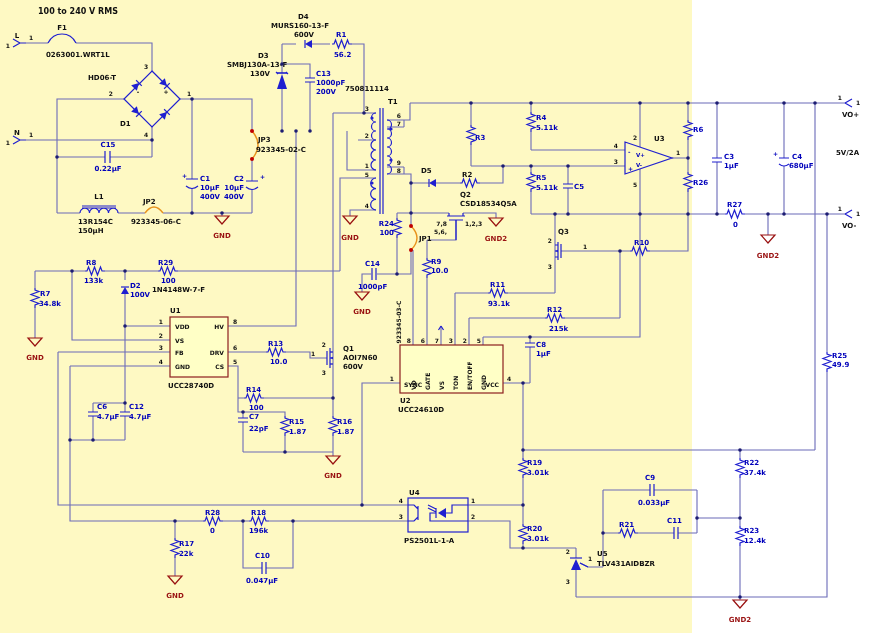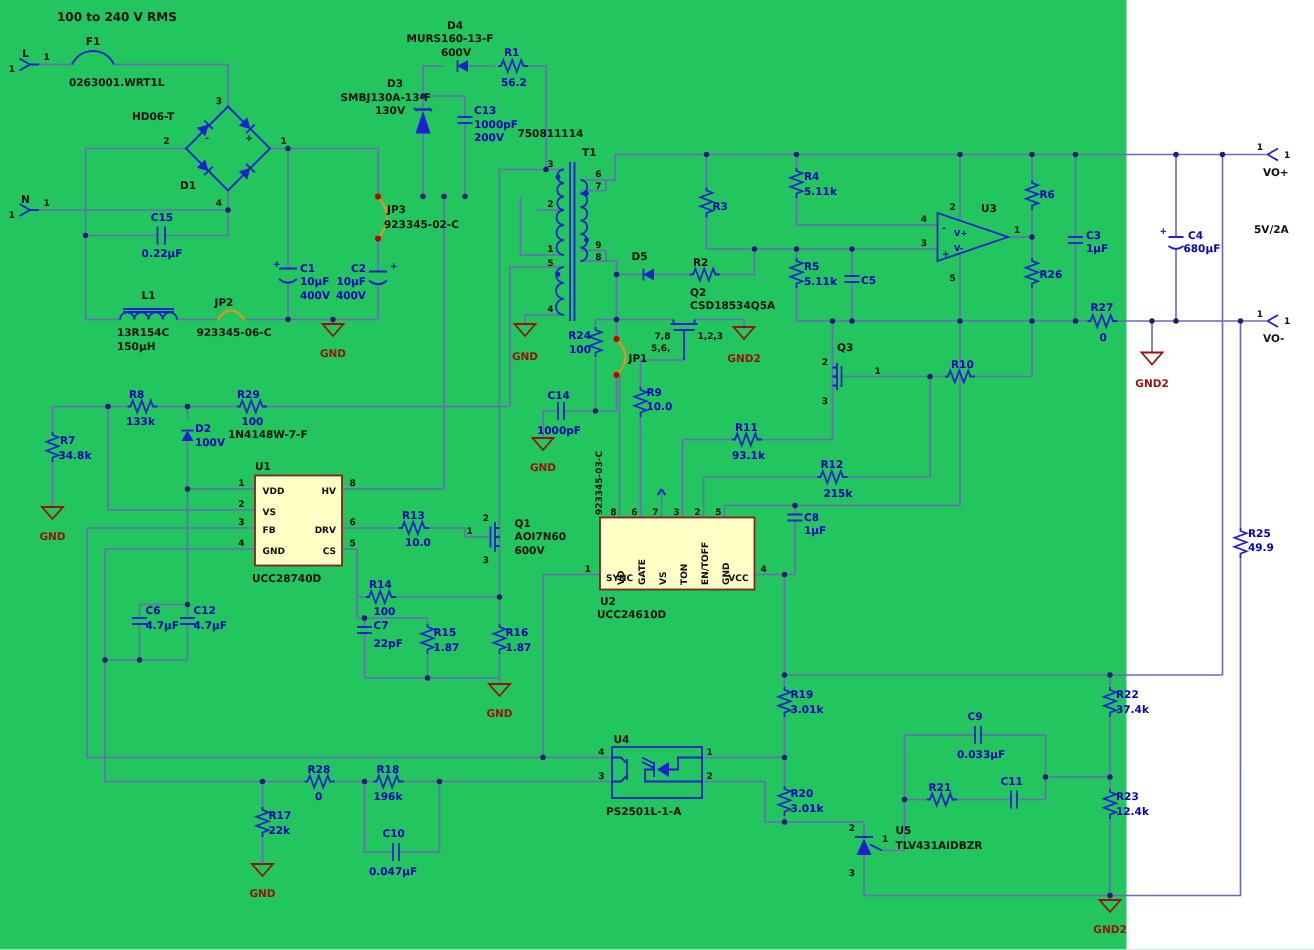--- a/index.html
+++ b/index.html
@@ -1,16 +1,16 @@
 <!DOCTYPE html>
 <html><head>
 <meta charset="utf-8">
 <style>
   html,body{margin:0;padding:0;background:#fff;}
-  #stage{width:751px;height:633px;position:relative;background:#22c55e;}
+  #stage{width:692px;height:633px;position:relative;background:#fef9c3;}
   svg{display:block;}
   text{font-family:"DejaVu Sans","Liberation Sans",sans-serif;font-size:7px;font-weight:bold;}
   .tb{fill:#0000bb;} .tk{fill:#101010;} .tg{fill:#991111;}
   .t6{font-size:6px;} .t5{font-size:5.5px;} .t8{font-size:8px;}
   .tm{text-anchor:middle;} .te{text-anchor:end;}
   .w{stroke:#6b6bb8;fill:none;stroke-width:1.1px;}
   .s{stroke:#1f1fd0;fill:none;stroke-width:1.2px;}
   .sf{fill:#1f1fd0;stroke:none;}
   .jp{stroke:#e8931c;fill:none;stroke-width:1.4px;}
   .ic{fill:#ffffc6;stroke:#8c1f1f;stroke-width:1.2px;}

